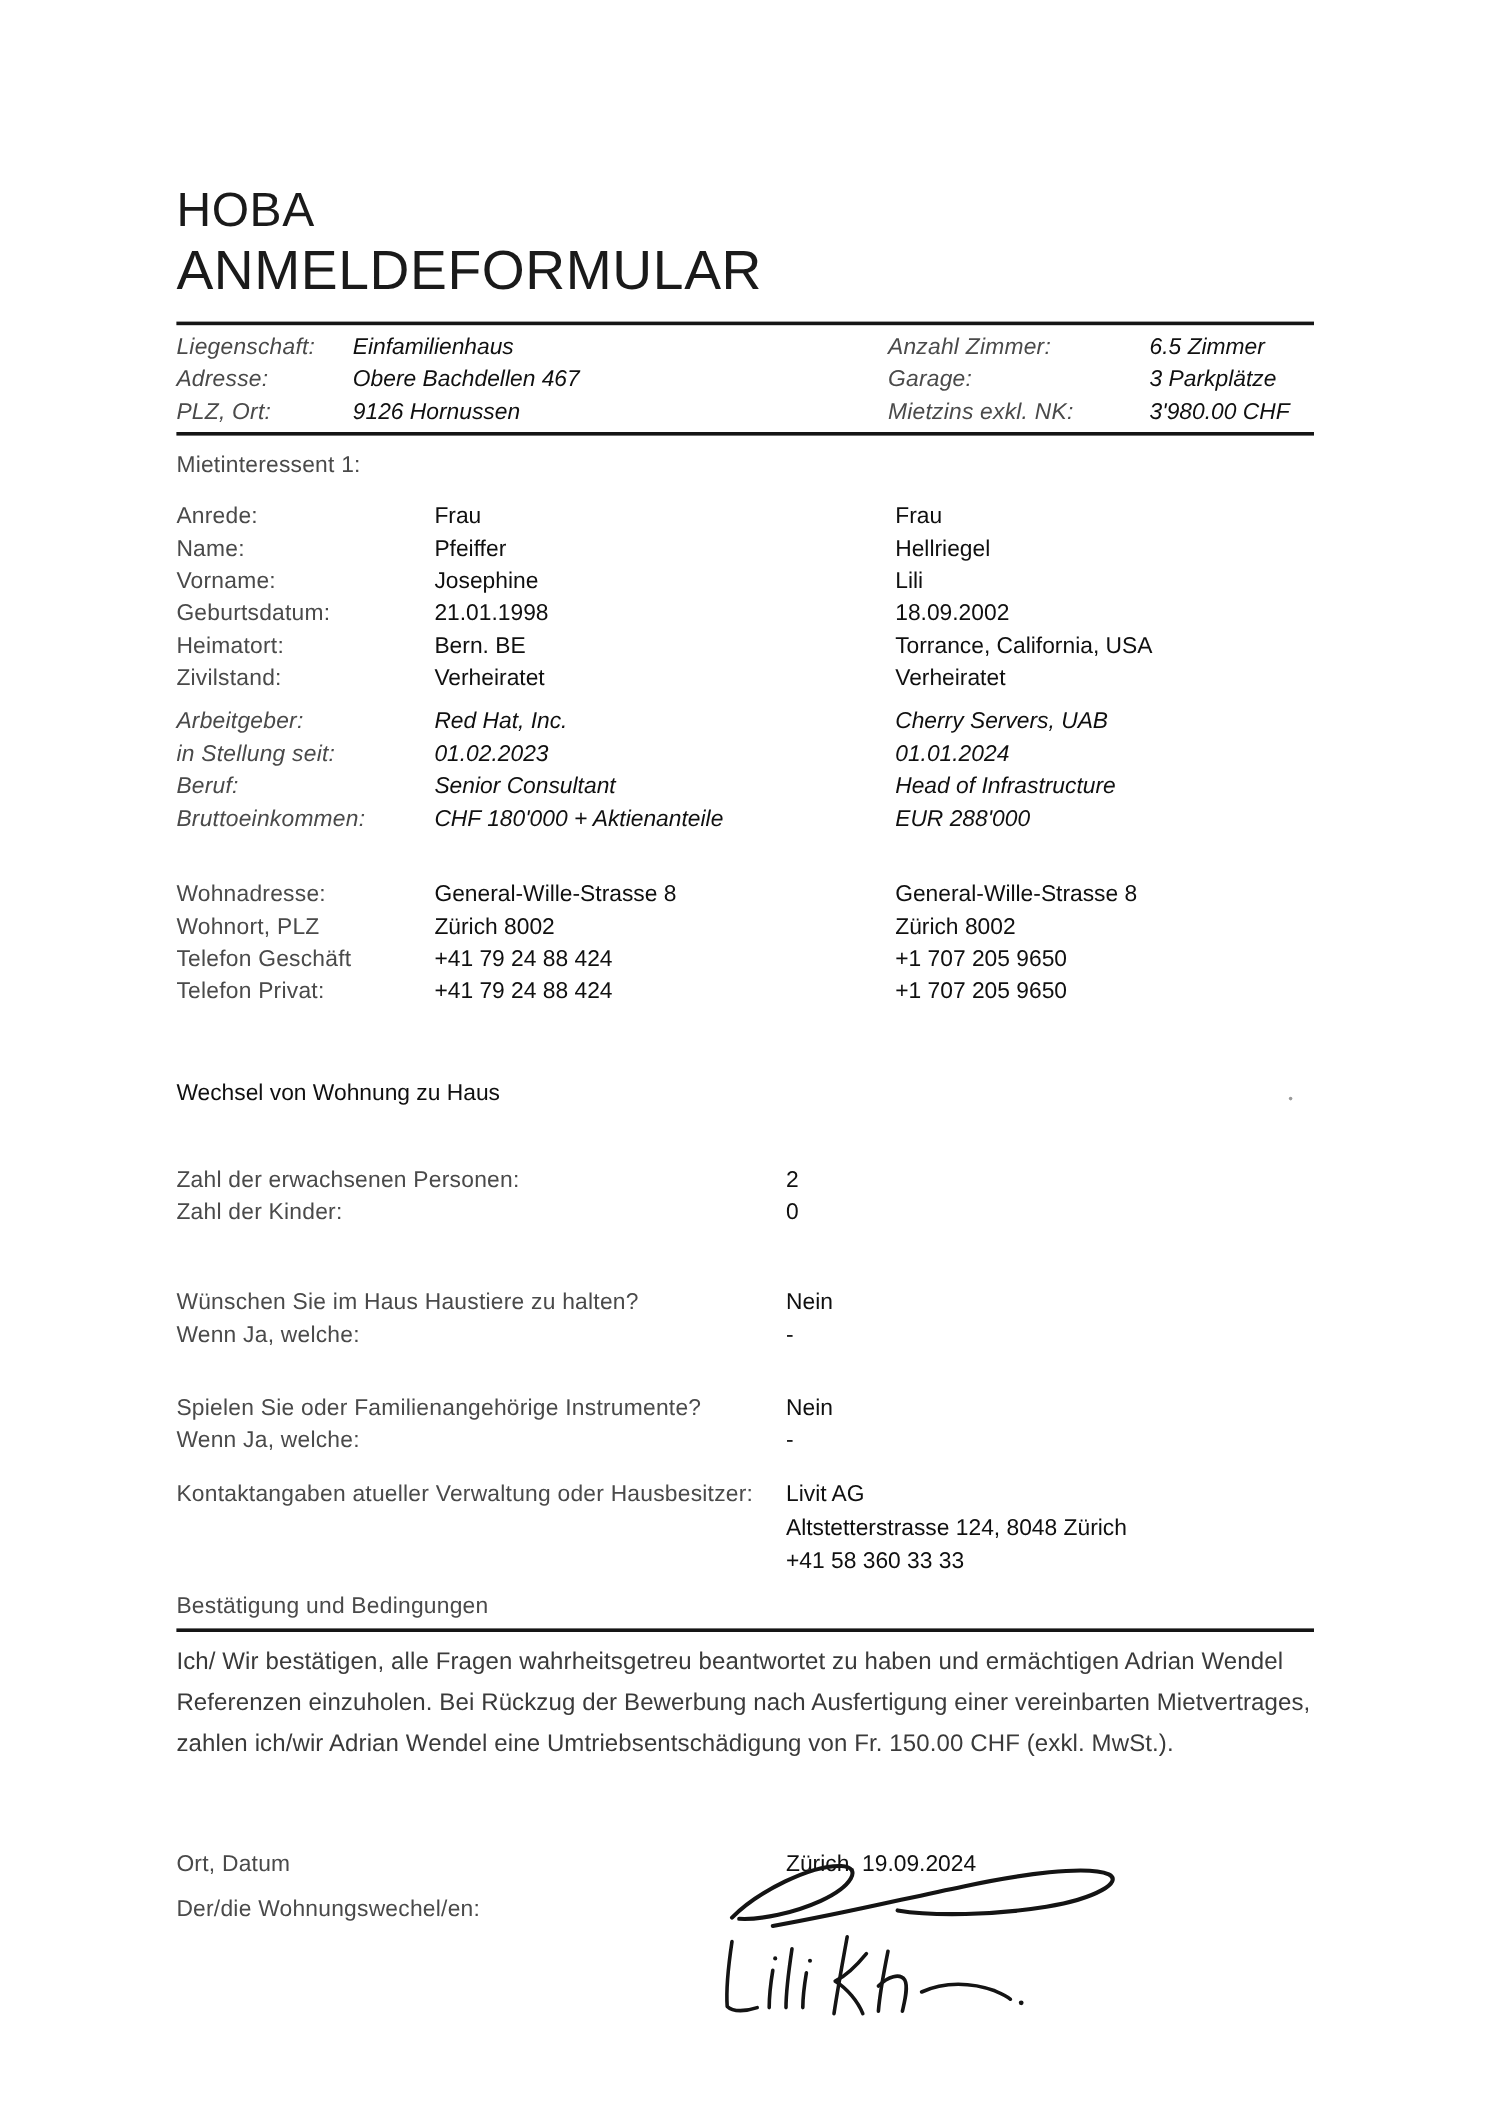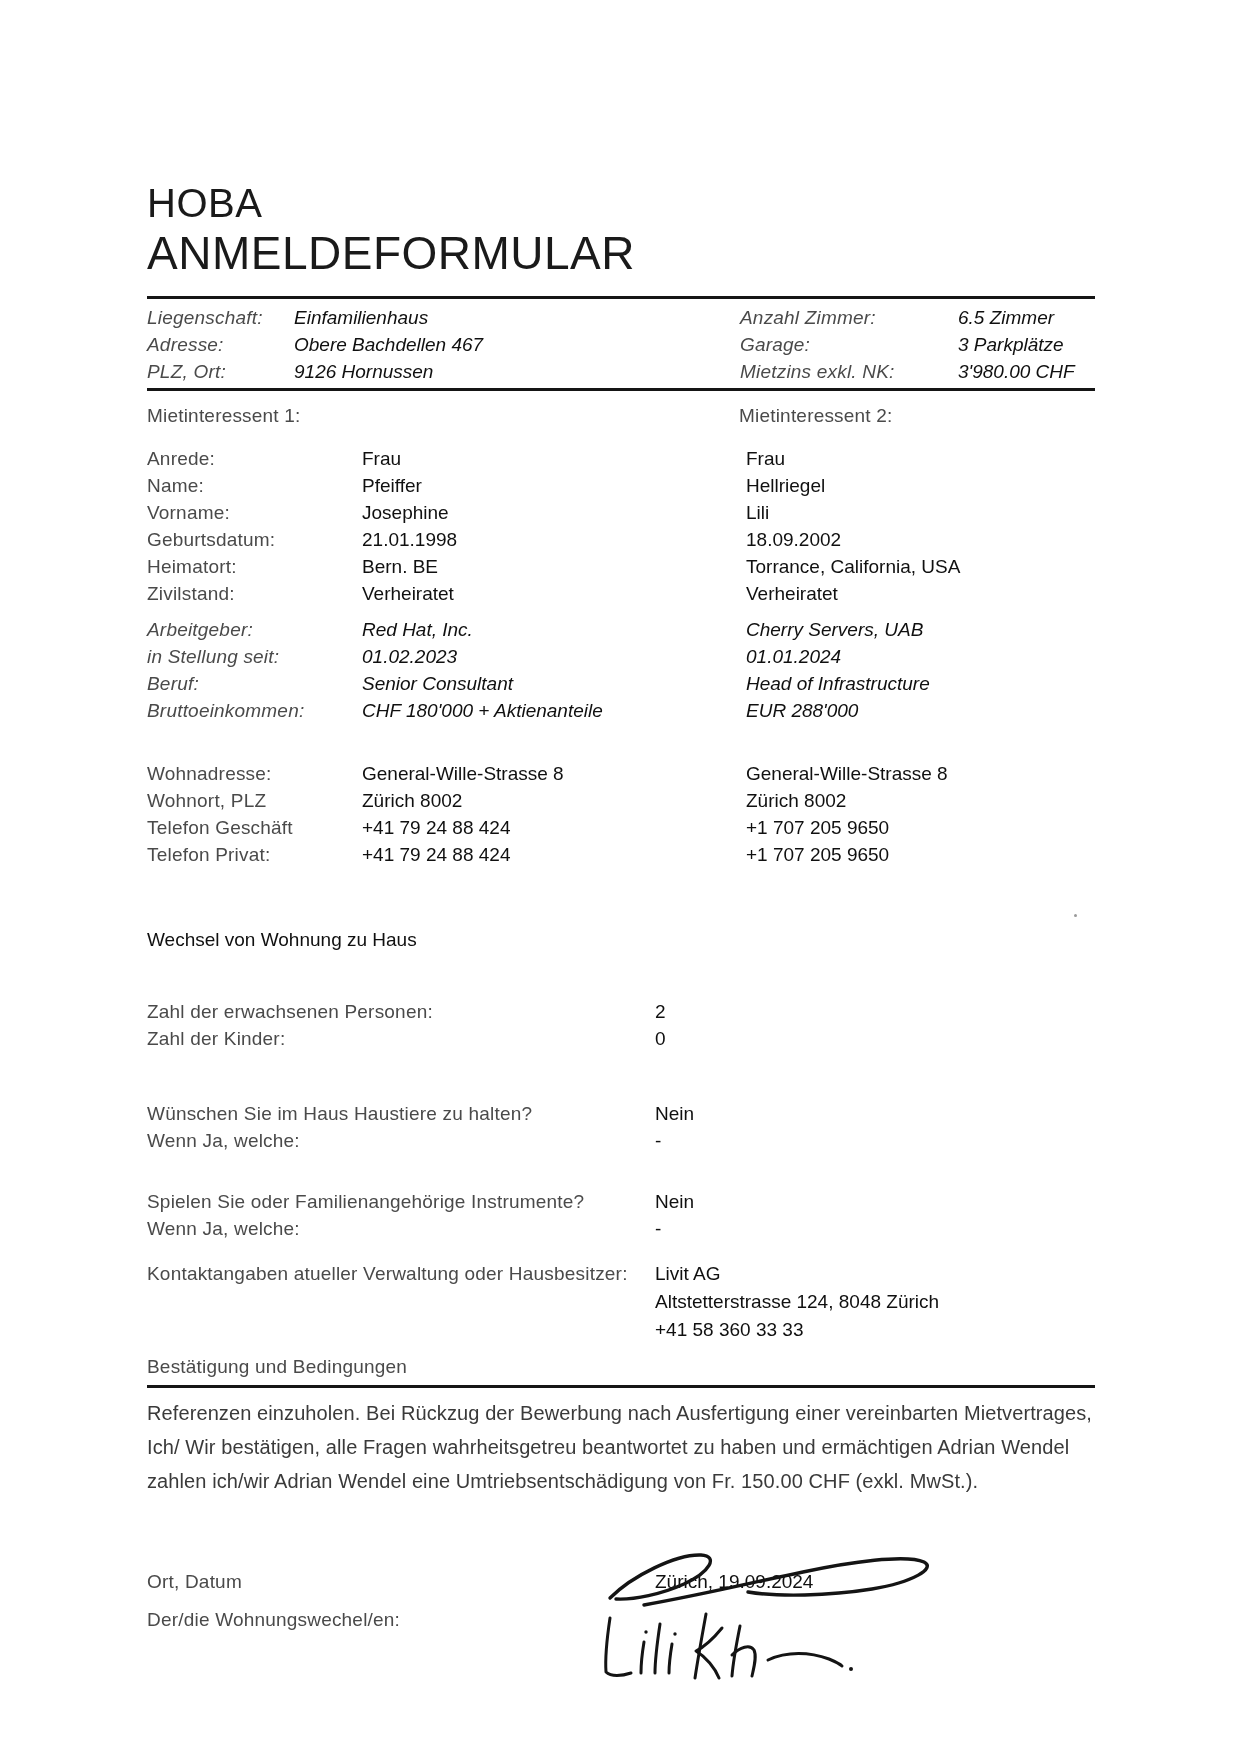--- a/index.html
+++ b/index.html
@@ -3,21 +3,21 @@
 <meta charset="utf-8">
 <style>
   html,body{margin:0;padding:0;background:#ffffff;}
   .page{
     position:relative;
     width:1241px;height:1754px;
     background:#ffffff;
     font-family:"Liberation Sans","DejaVu Sans",sans-serif;
     overflow:hidden;
   }
-  .abs{position:absolute;left:147px;width:948px;margin-top:28px;}
+  .abs{position:absolute;left:147px;width:948px;}
   .lbl{font-weight:300;color:#4a4a4a;letter-spacing:0.2px;}
   .val{font-weight:400;color:#101010;}
   .row{font-size:19px;line-height:27px;}
   .brand{
     top:153px;font-size:40px;line-height:44px;font-weight:300;
     color:#1a1a1a;letter-spacing:0.5px;
   }
   .doc-title{
     top:200px;font-size:46px;line-height:50px;font-weight:300;
     color:#1a1a1a;letter-spacing:0.5px;
@@ -84,21 +84,20 @@
         <div class="lbl">Mietzins exkl. NK:</div>
         <div class="val">3'980.00 CHF</div>
       </div>
 
   </div>
 
   <div class="abs rule rule-2"></div>
 
   <div class="abs app-headings row">
     <div class="lbl">Mietinteressent 1:</div>
-    <div class="lbl">Mietinteressent 2:</div>
   </div>
 
   <div class="abs group-personal">
 
       <div class="person-row row">
         <div class="lbl">Anrede:</div>
         <div class="val">Frau</div>
         <div class="val">Frau</div>
       </div>
 
@@ -251,23 +250,23 @@
   </div>
 
   <div class="abs bestaetigung row">
     <span class="lbl">Bestätigung und Bedingungen</span>
   </div>
 
   <div class="abs rule rule-3"></div>
 
   <div class="abs paragraph">
 
+      <div>Ich/ Wir bestätigen, alle Fragen wahrheitsgetreu beantwortet zu haben und ermächtigen Adrian Wendel</div>
+
       <div>Referenzen einzuholen. Bei Rückzug der Bewerbung nach Ausfertigung einer vereinbarten Mietvertrages,</div>
-
-      <div>Ich/ Wir bestätigen, alle Fragen wahrheitsgetreu beantwortet zu haben und ermächtigen Adrian Wendel</div>
 
       <div>zahlen ich/wir Adrian Wendel eine Umtriebsentschädigung von Fr. 150.00 CHF (exkl. MwSt.).</div>
 
   </div>
 
   <div class="abs date-row qa-row row">
     <div class="lbl">Ort, Datum</div>
     <div class="val">Zürich, 19.09.2024</div>
   </div>
 

